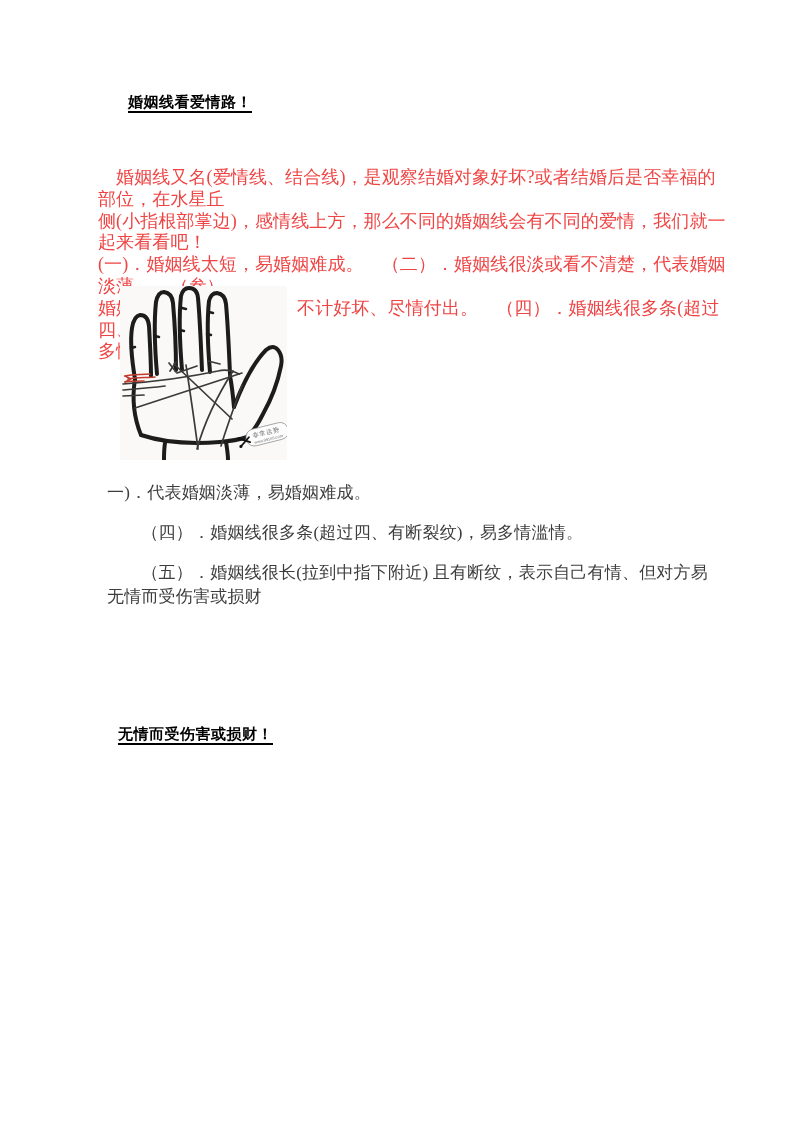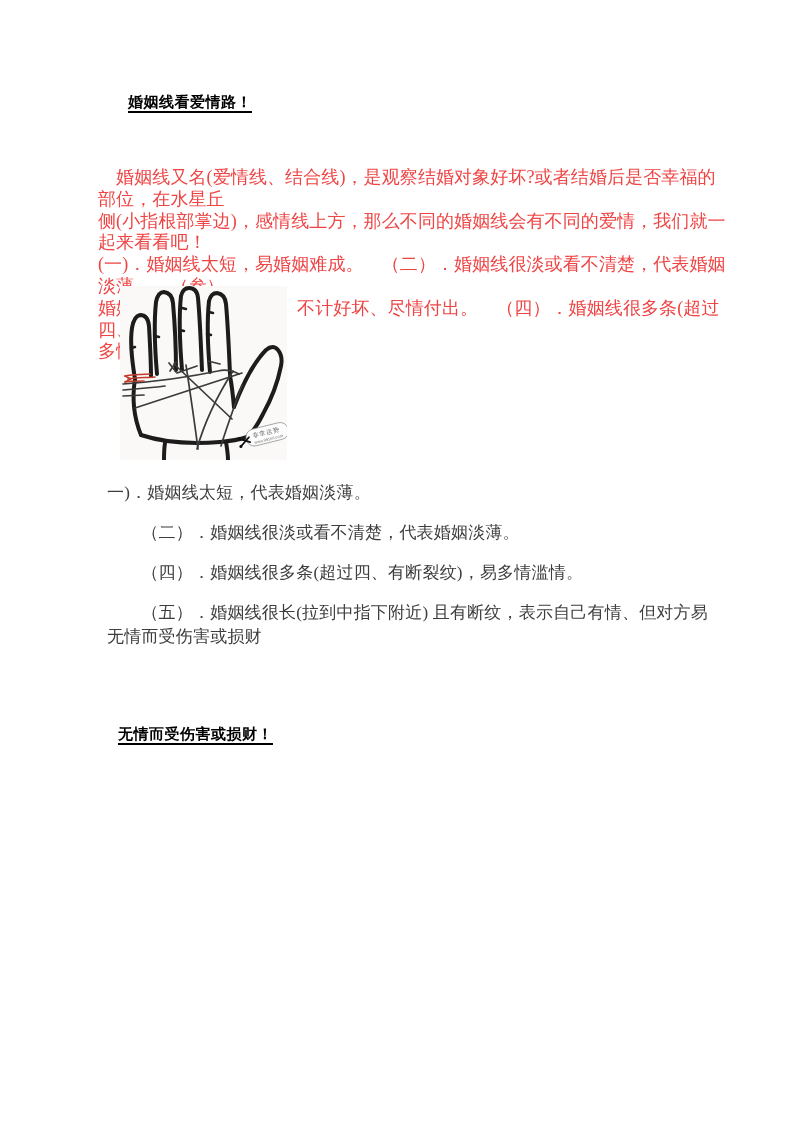--- a/index.html
+++ b/index.html
@@ -139,22 +139,21 @@
           <circle cx="-7" cy="-1" r="1.6" fill="#111111" stroke="none"></circle>
           <circle cx="-7" cy="7" r="1.6" fill="#111111" stroke="none"></circle>
         </g>
         <text x="7" y="1.5" font-size="6" fill="#555555" font-family="Liberation Serif, serif" letter-spacing="1">非常运势</text>
         <text x="7" y="8" font-size="4" fill="#777777" font-family="Liberation Sans, sans-serif">www.99166.com</text>
       </g>
     </svg>
   </figure>
 
   <div class="list-block">
-    <p>一)．婚姻线太短，代表婚姻淡薄。</p>
-    <p>　　（二）．婚姻线很淡或看不清楚，代表婚姻淡薄。</p>
+    <p>一)．代表婚姻淡薄，易婚姻难成。</p>
     <p>　　（四）．婚姻线很多条(超过四、有断裂纹)，易多情滥情。</p>
     <p>　　（五）．婚姻线很长(拉到中指下附近) 且有断纹，表示自己有情、但对方易
 无情而受伤害或损财</p>
   </div>
 
   <h2 class="doc-title t2">无情而受伤害或损财！</h2>
 
 
 </div>
 

